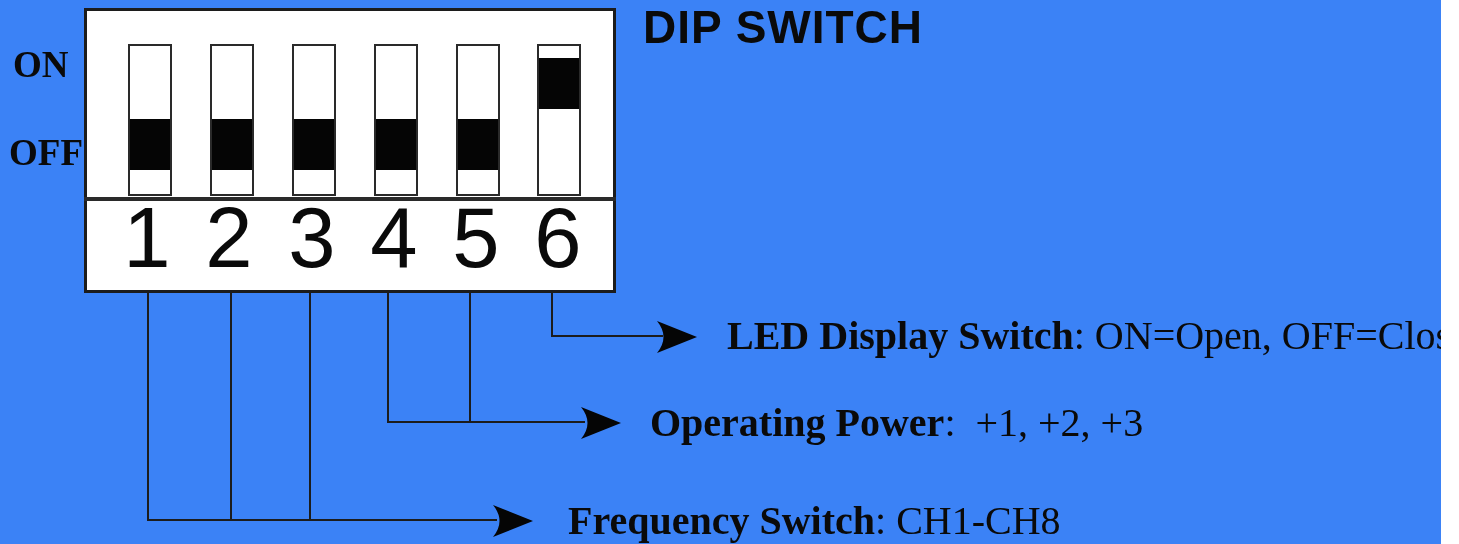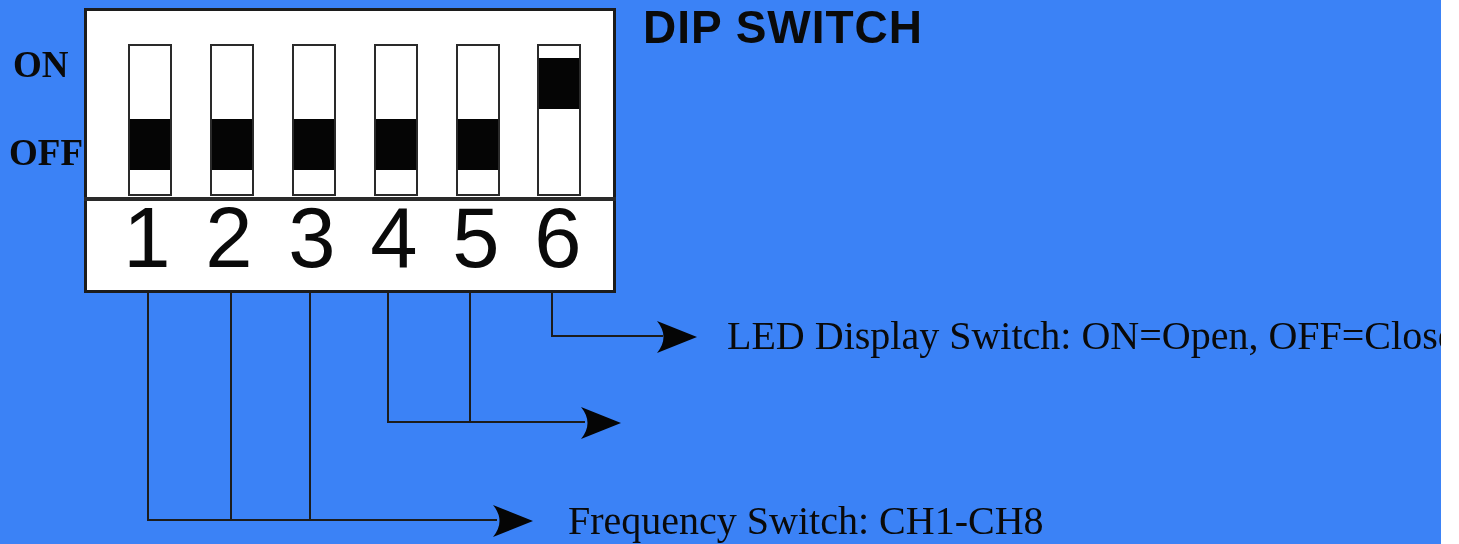--- a/index.html
+++ b/index.html
@@ -116,21 +116,21 @@
 
   
   .callout-text {
     position: absolute;
     font-family: "Liberation Serif", serif;
     font-size: 40px;
     line-height: 50px;
     white-space: pre;
     color: #0a0a0a;
   }
-  .callout-text .lbl { font-weight: 400; }
+  .callout-text .lbl { font-weight: 700; }
   .callout-text .det { font-weight: 400; }
   .text-led  { left: 727px; top: 311px; }
   .text-pow  { left: 650px; top: 398px; }
   .text-freq { left: 568px; top: 496px; }
 </style>
 </head>
 <body>
 
 <div class="stage">
 
@@ -182,15 +182,16 @@
       <path d="M0,0 Q13,16 0,32 L40,16 Z" fill="#050505"></path>
     </svg>
   <svg class="arrowhead arrow-pow" viewBox="0 0 40 32">
       <path d="M0,0 Q13,16 0,32 L40,16 Z" fill="#050505"></path>
     </svg>
   <svg class="arrowhead arrow-freq" viewBox="0 0 40 32">
       <path d="M0,0 Q13,16 0,32 L40,16 Z" fill="#050505"></path>
     </svg>
 
   <div class="callout-text text-led"><span class="lbl">LED Display Switch</span><span class="det">: ON=Open, OFF=Close</span></div>
+  <div class="callout-text text-pow"><span class="lbl">Operating Power</span><span class="det">:  +1, +2, +3</span></div>
   <div class="callout-text text-freq"><span class="lbl">Frequency Switch</span><span class="det">: CH1-CH8</span></div>
 
 </div>
 
 </body></html>

